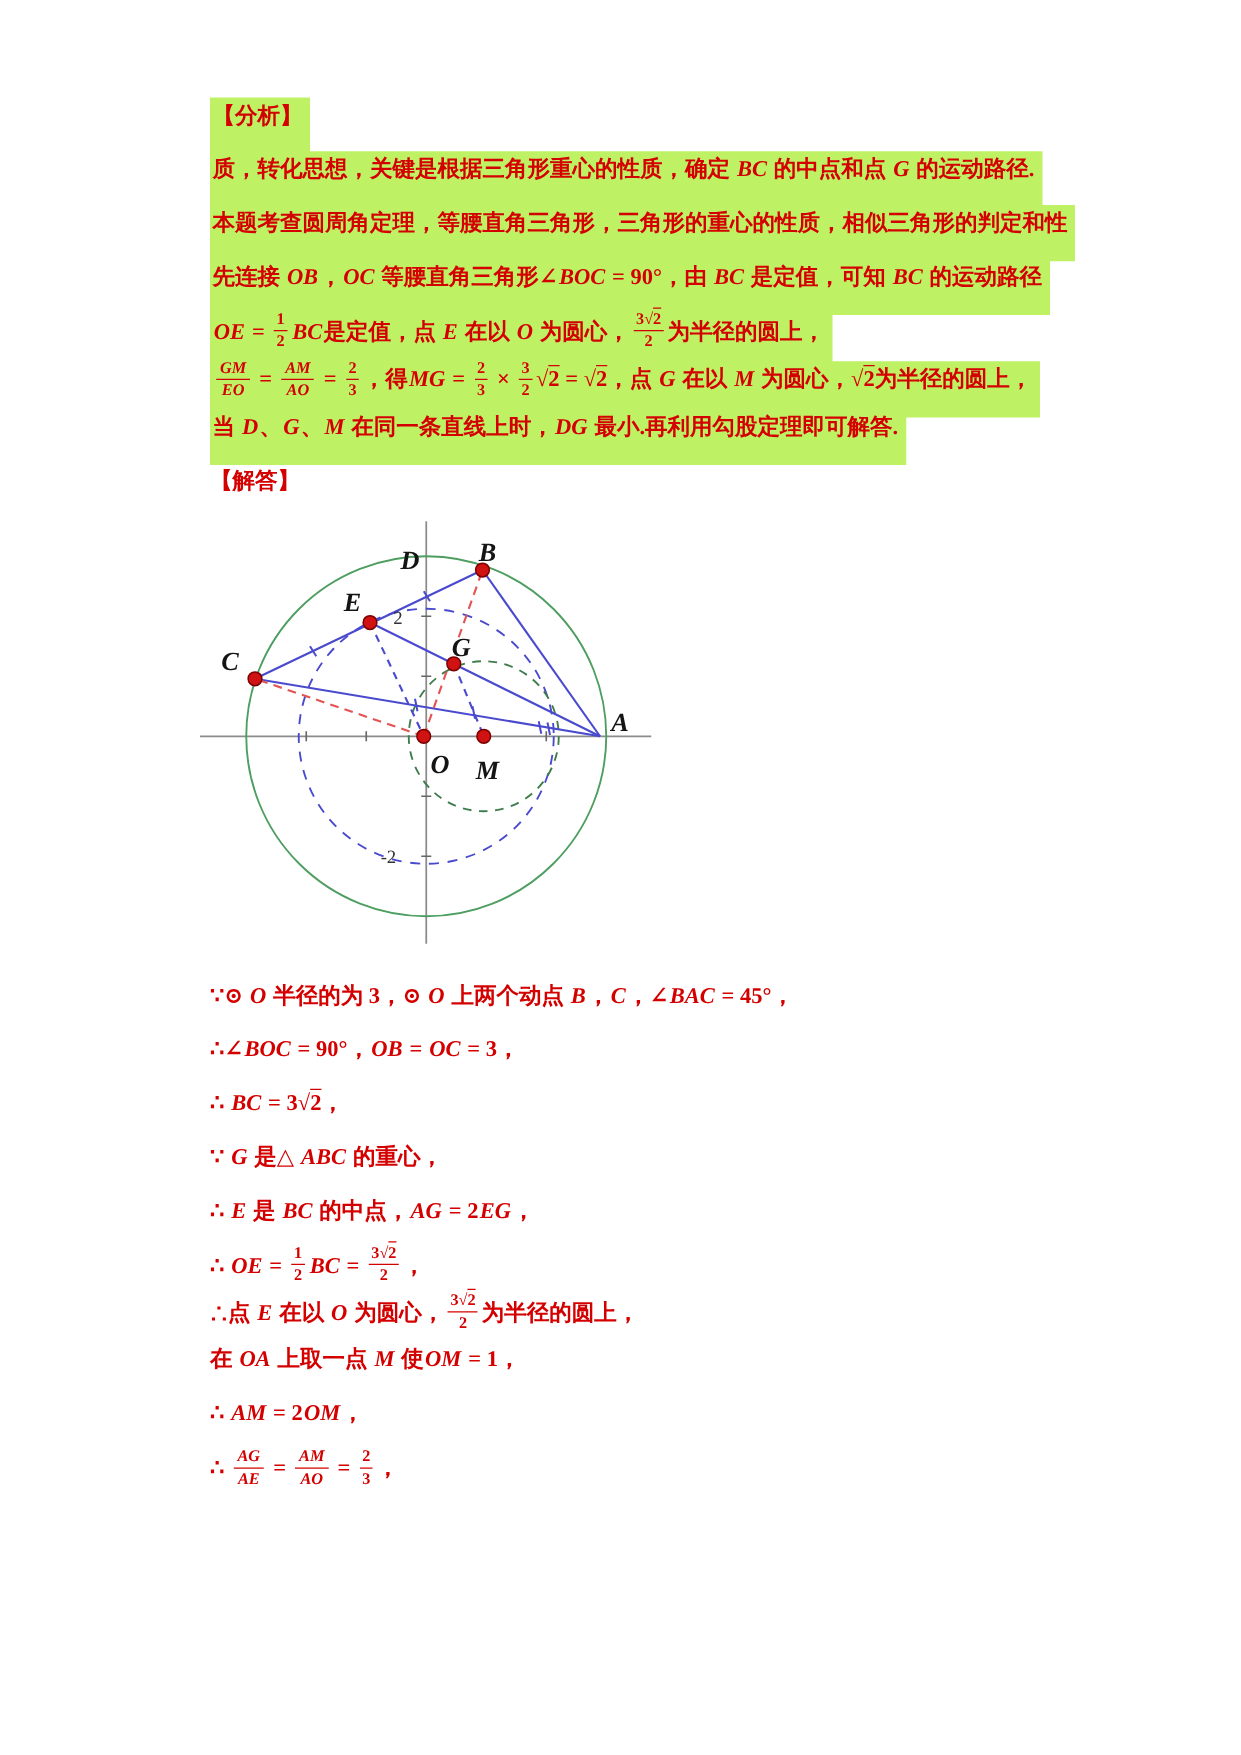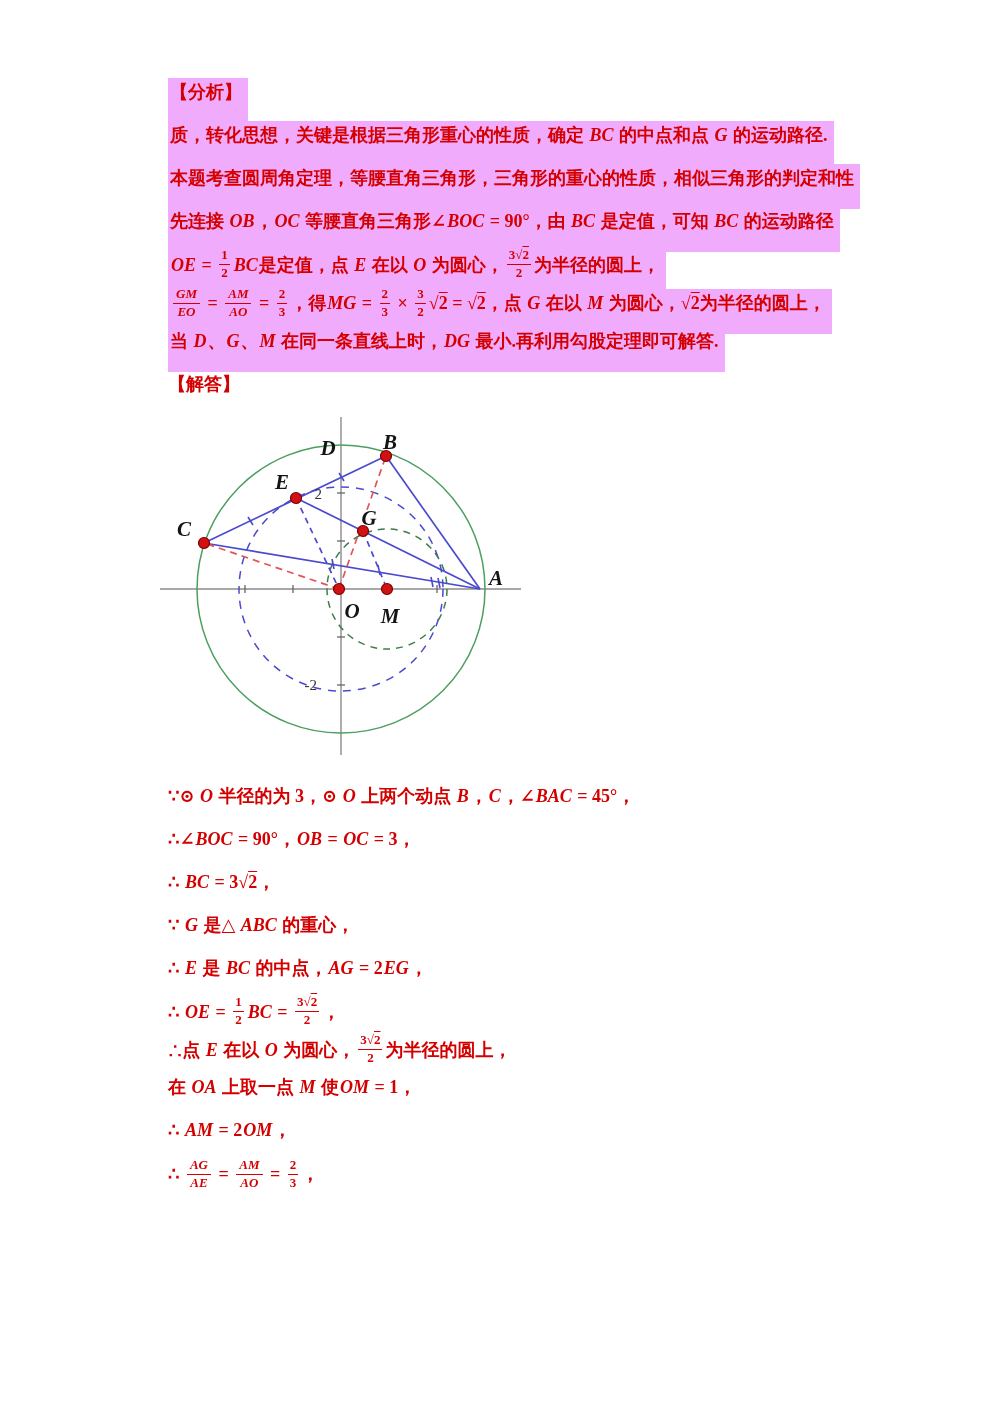--- a/index.html
+++ b/index.html
@@ -6,21 +6,21 @@
   body{
     width:993px;height:1404px;background:#ffffff;overflow:hidden;position:relative;
     font-family:"Liberation Serif","DejaVu Serif",serif;
   }
   .content{
     position:absolute;left:168px;top:78px;width:700px;
     color:#d40000;font-weight:bold;font-size:18px;
   }
   .line{white-space:nowrap;margin-bottom:15px;min-height:28px;line-height:28px;}
   .line.tall{line-height:30px;margin-bottom:5px;}
-  .hl{background:#f0abfc;padding:4px 6px 21px 2px;box-decoration-break:clone;}
+  .hl{background:#bef264;padding:4px 6px 21px 2px;box-decoration-break:clone;}
   .plain{padding:4px 0 5px 0;}
   .vi{font-style:italic;padding:0 1px;}
   .frac{display:inline-block;vertical-align:middle;text-align:center;
         font-size:13px;line-height:1.15;margin:0 3px;position:relative;top:-2px;}
   .frac .fn{display:block;border-bottom:1.8px solid currentColor;padding:0 2px 1px 2px;}
   .frac .fd{display:block;padding:1px 2px 0 2px;}
   .rad{text-decoration:overline;}
   .figure-wrap{margin:2px 0 12px -10px;}
   svg text{font-style:italic;fill:#141414;font-size:21px;
            font-family:"Liberation Serif","DejaVu Serif",serif;}

